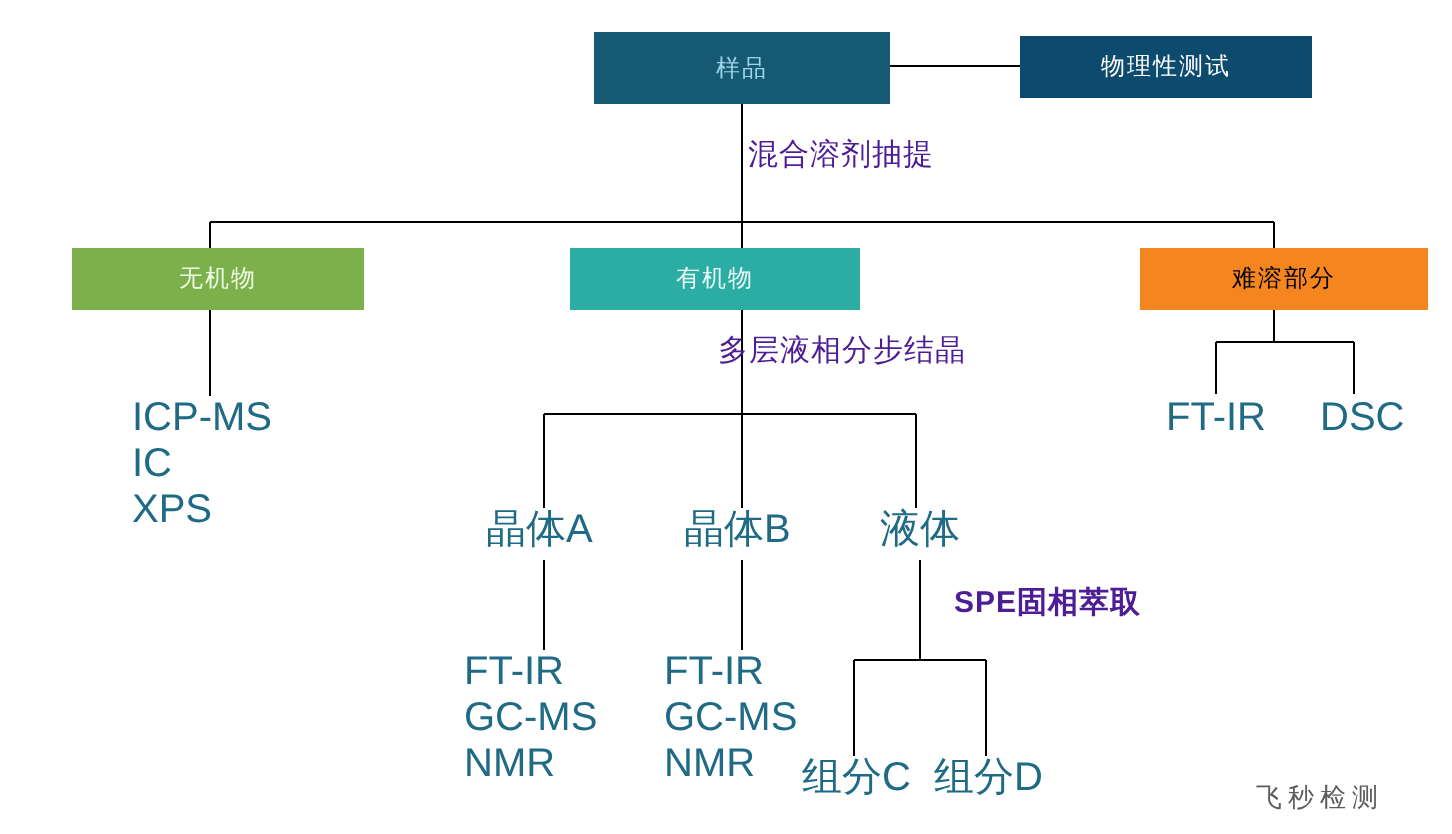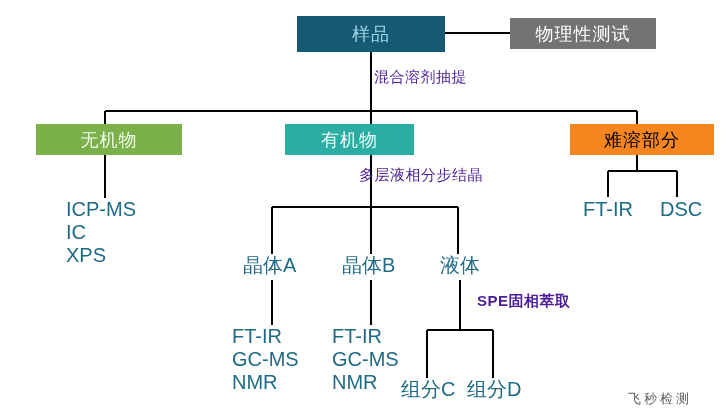--- a/index.html
+++ b/index.html
@@ -26,21 +26,21 @@
     width: 726px;
     height: 417px;
     pointer-events: none;
   }
   .node-box {
     position: absolute;
     display: flex;
     align-items: center;
     justify-content: center;
     color: #eaf6fa;
-    font-size: 18px;
+    font-size: 12px;
     letter-spacing: 1px;
     box-sizing: border-box;
   }
   .leaf-text {
     position: absolute;
     color: #1f6a85;
     font-size: 20px;
     white-space: nowrap;
     line-height: 23px;
   }
@@ -98,33 +98,33 @@
       <line x1="427" y1="330" x2="493" y2="330"></line>
       <line x1="427" y1="330" x2="427" y2="378"></line>
       <line x1="493" y1="330" x2="493" y2="378"></line>
     </g>
   </svg>
 
   <div class="node-box" style="left:297px; top:16px; width:148px; height:36px; background:#155a72; color:#9fd4e8;">
     <span>样品</span>
   </div>
 
-  <div class="node-box" style="left:510px; top:18px; width:146px; height:31px; background:#737373; color:#ffffff;">
+  <div class="node-box" style="left:510px; top:18px; width:146px; height:31px; background:#0c4a6e; color:#ffffff;">
     <span>物理性测试</span>
   </div>
 
   <div class="edge-label" style="left:374px; top:68px;">
     <span>混合溶剂抽提</span>
   </div>
 
   <div class="node-box" style="left:36px; top:124px; width:146px; height:31px; background:#7cb04b; color:#eefbe6;">
     <span>无机物</span>
   </div>
 
-  <div class="node-box" style="left:285px; top:124px; width:129px; height:31px; background:#2cada4; color:#e8fbf9;align-items:center;">
+  <div class="node-box" style="left:285px; top:124px; width:145px; height:31px; background:#2cada4; color:#e8fbf9;align-items:center;">
     <span>有机物</span>
   </div>
 
   <div class="node-box" style="left:570px; top:124px; width:144px; height:31px; background:#f5851f; color:#000000;">
     <span>难溶部分</span>
   </div>
 
   <div class="leaf-text" style="left:66px; top:198px;">
     <div>ICP-MS</div>
     <div>IC</div>

